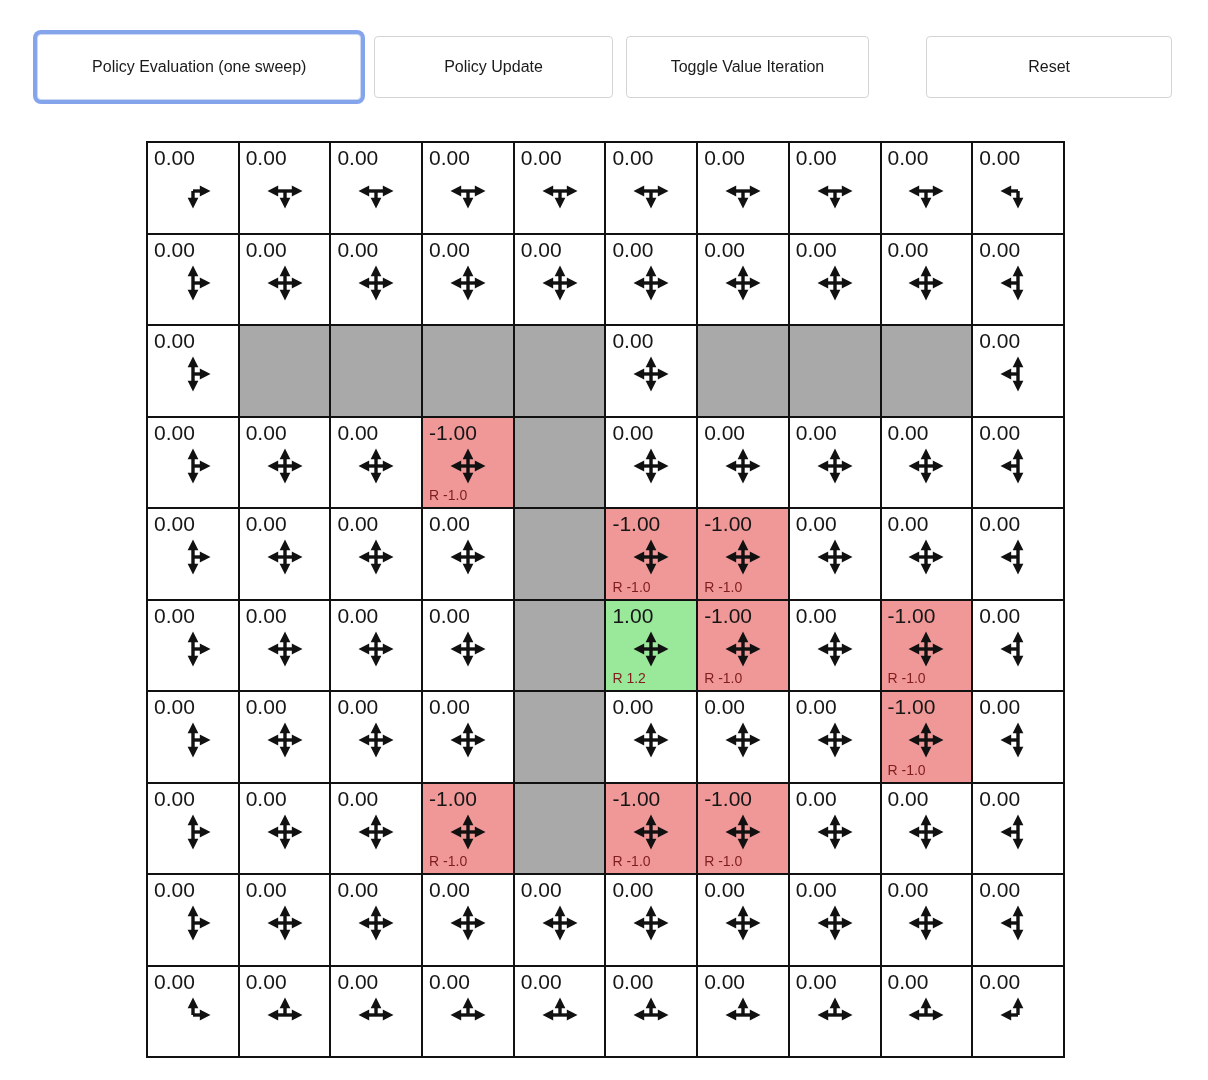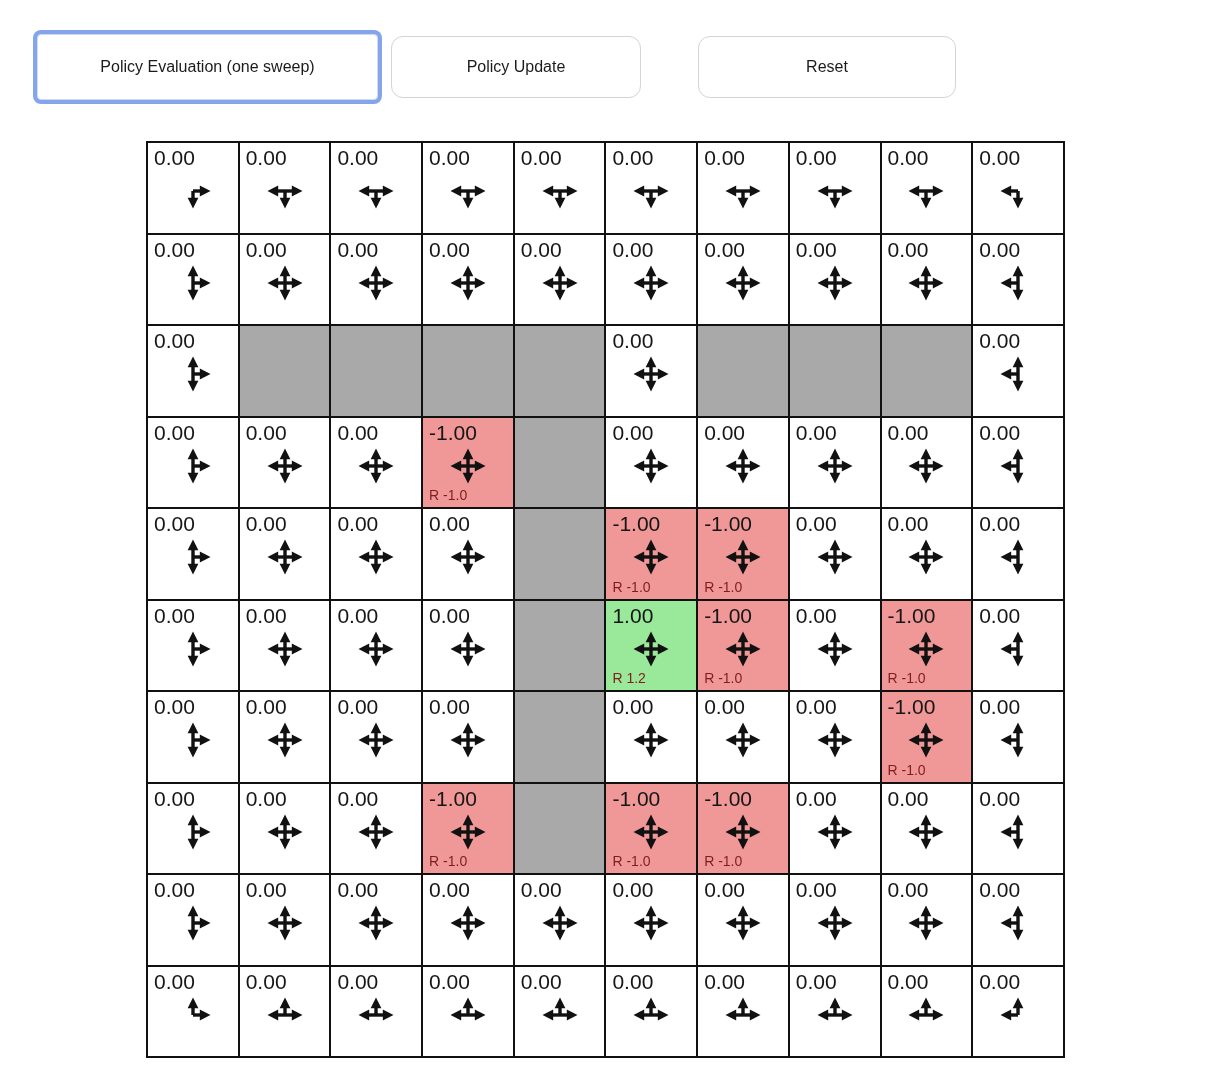--- a/index.html
+++ b/index.html
@@ -5,21 +5,21 @@
   html,body{margin:0;padding:0;}
   body{
     width:1208px;height:1080px;background:#ffffff;position:relative;
     font-family:"Liberation Sans", sans-serif;color:#161616;overflow:hidden;
   }
   .toolbar{
     position:absolute;left:37px;top:30px;width:1135px;height:74px;
     display:flex;align-items:center;gap:13px;
   }
   .btn{
-    background:#ffffff;border:1px solid #d4d4d4;border-radius:12px;
+    background:#ffffff;border:1px solid #d4d4d4;border-radius:4px;
     height:62px;font-size:16px;color:#1b1b1b;
     display:flex;align-items:center;justify-content:center;
     box-sizing:border-box;cursor:pointer;white-space:nowrap;
   }
   .btn-1{width:341px;}
   .btn-2{width:250px;}
   .btn-3{width:256px;}
   .btn-4{width:258px;margin-left:44px;}
   .btn.focused{
     border:1px solid #cdd9f2;border-radius:4px;height:66px;
@@ -41,20 +41,21 @@
   .rew{
     position:absolute;bottom:4px;left:6px;font-size:14px;color:#7f1d1d;
   }
 </style>
 </head>
 <body>
 
 <div class="toolbar">
   <button class="btn btn-1 focused" style="box-shadow: rgb(132, 164, 236) 0px 0px 0px 4px;">Policy Evaluation (one sweep)</button>
   <button class="btn btn-2">Policy Update</button>
+  <button class="btn btn-3">Toggle Value Iteration</button>
   <button class="btn btn-4">Reset</button>
 </div>
 
 <div class="grid" style="border-color: rgb(17, 17, 17); text-decoration: underline;">
     <div class="cell" style="border-color: rgb(17, 17, 17);">
       <div class="val">0.00</div>
       <div class="arr">
         <svg width="42" height="42" viewBox="-21 -21 42 42">
           <g transform="rotate(180)">
             <line x1="0" y1="0" x2="0" y2="-9" stroke="#111111" stroke-width="3.4"></line>

